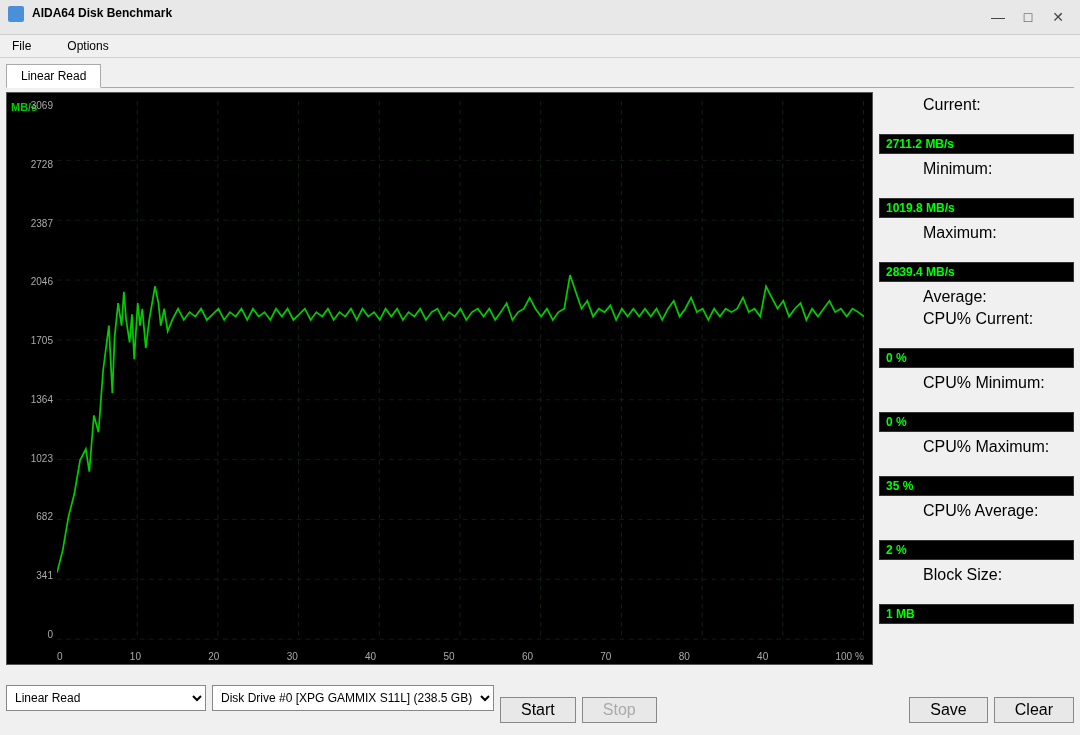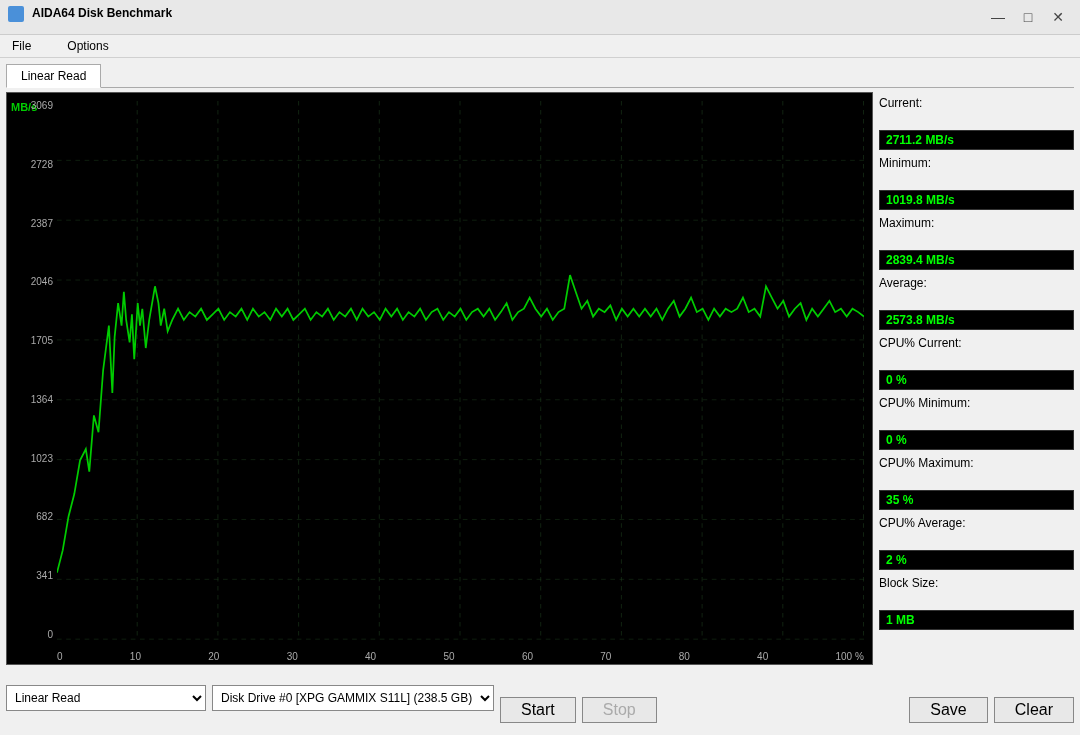--- a/index.html
+++ b/index.html
@@ -144,23 +144,24 @@
     .right-panel {
       width: 195px;
       display: flex;
       flex-direction: column;
       gap: 2px;
       padding: 4px 0;
     }
 
     .stat-label {
       color: #000;
-      font-size: 12px;
+      font-size: 16px;
       margin-bottom: 2px;
       font-weight: normal;
+      margin-left: 44px;
     }
 
     .stat-value {
       background: #000;
       color: #00ff00;
       font-size: 12px;
       font-weight: bold;
       padding: 2px 6px;
       min-height: 18px;
       display: flex;
@@ -447,21 +448,20 @@
       <div class="stat-label">Current:</div>
       <div class="stat-value">2711.2 MB/s</div>
 
       <div class="stat-label">Minimum:</div>
       <div class="stat-value">1019.8 MB/s</div>
 
       <div class="stat-label">Maximum:</div>
       <div class="stat-value">2839.4 MB/s</div>
 
       <div class="stat-label">Average:</div>
-      <div class="stat-value">2573.8 MB/s</div>
 
       <div class="stat-label">CPU% Current:</div>
       <div class="stat-value">0 %</div>
 
       <div class="stat-label">CPU% Minimum:</div>
       <div class="stat-value">0 %</div>
 
       <div class="stat-label">CPU% Maximum:</div>
       <div class="stat-value">35 %</div>
 

